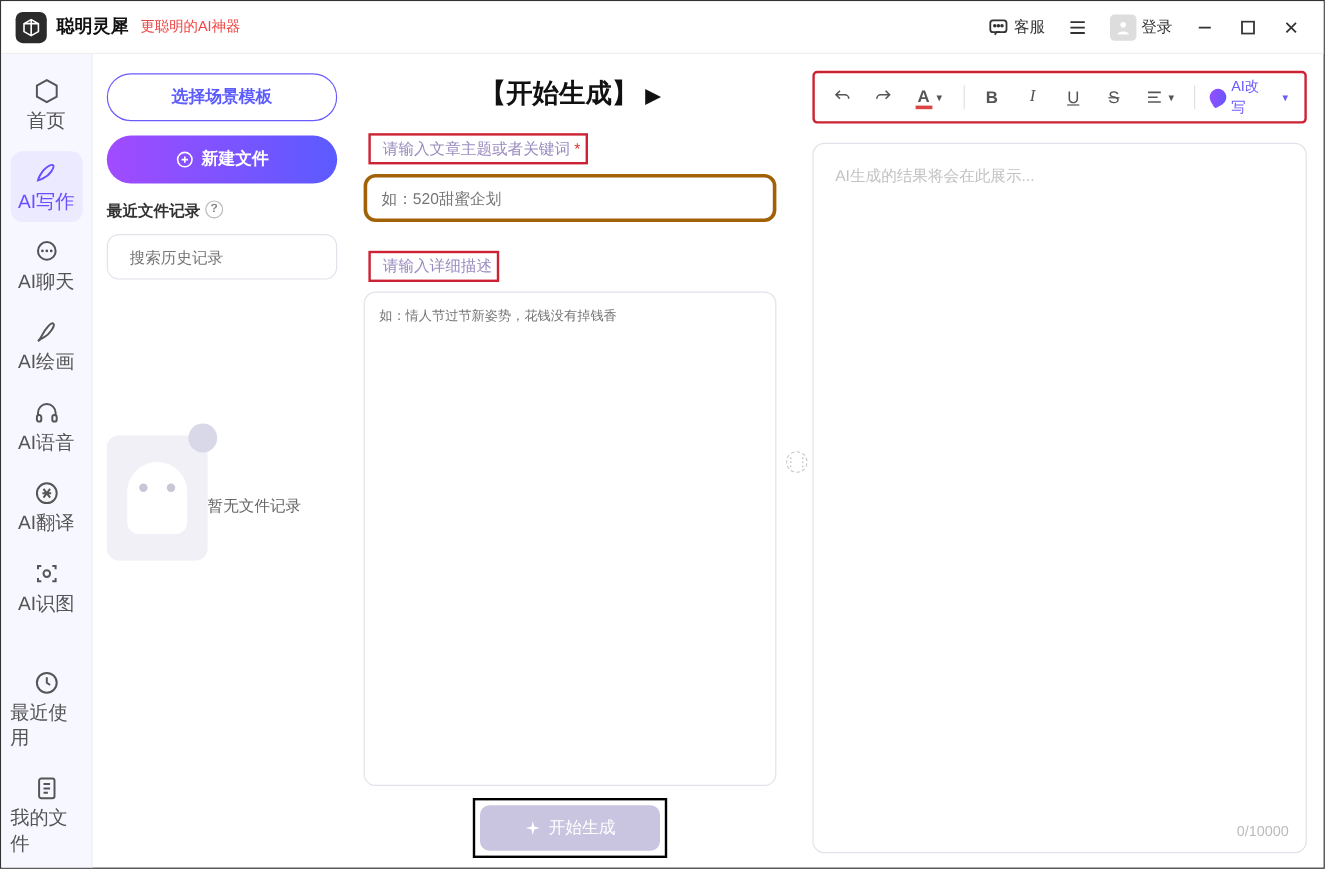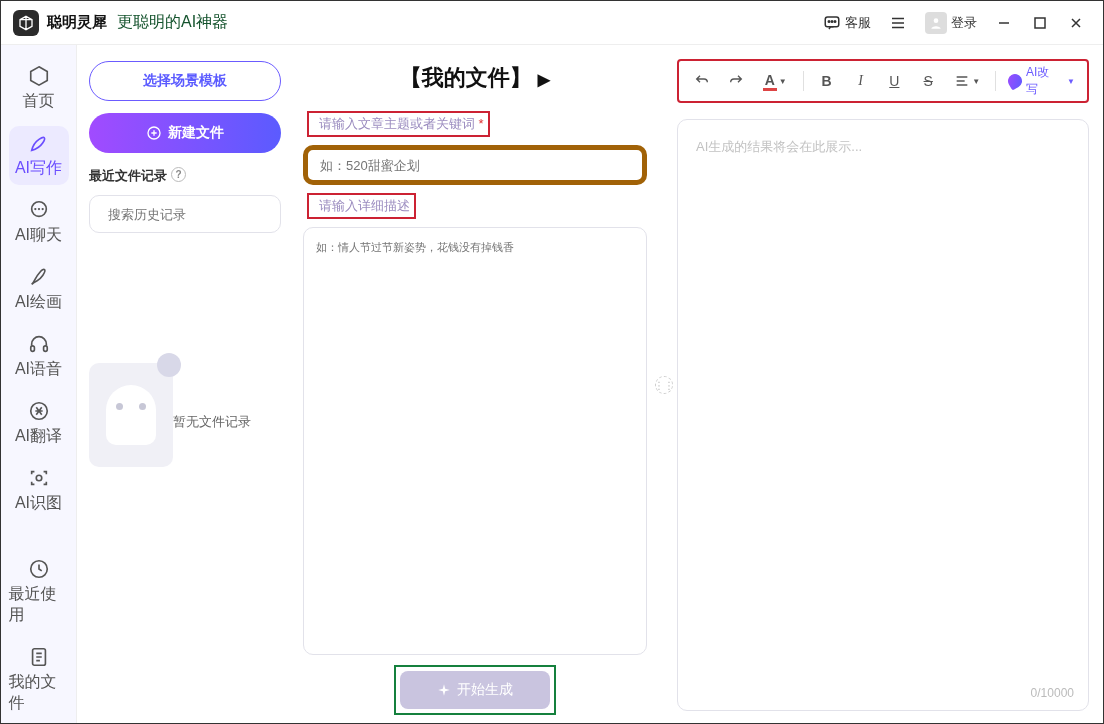--- a/index.html
+++ b/index.html
@@ -2,21 +2,21 @@
 <html><head>
 <meta charset="utf-8">
 <style>
 * { margin: 0; padding: 0; box-sizing: border-box; font-family: -apple-system, "Microsoft YaHei", sans-serif; }
 body { width: 1104px; height: 724px; background: #fff; overflow: hidden; border: 1px solid #333; }
 
 
 .titlebar { height: 44px; background: #fff; display: flex; align-items: center; padding: 0 12px; border-bottom: 1px solid #eee; }
 .logo-box { width: 26px; height: 26px; background: #2b2b2b; border-radius: 6px; display: flex; align-items: center; justify-content: center; color: #fff; margin-right: 8px; }
 .app-name { font-size: 15px; font-weight: 700; color: #111; margin-right: 10px; }
-.sub-name { font-size: 16px; color: #14532d; text-align: center; }
+.sub-name { font-size: 12px; color: #ef4444; text-align: center; }
 .titlebar .spacer { flex: 1; }
 .tb-btn { display: flex; align-items: center; gap: 4px; padding: 4px 6px; border-radius: 4px; font-size: 13px; color: #333; cursor: pointer; margin-left: 6px; }
 .tb-avatar { width: 22px; height: 22px; background: #ddd; border-radius: 4px; display: inline-flex; align-items: center; justify-content: center; color: #fff; }
 .win-ctrl { width: 30px; height: 24px; display: flex; align-items: center; justify-content: center; color: #333; margin-left: 6px; cursor: pointer; }
 
 
 .main { display: flex; height: calc(724px - 44px); }
 
 
 .sidebar { width: 76px; background: #f7f7ff; display: flex; flex-direction: column; align-items: center; padding-top: 14px; gap: 8px; border-right: 1px solid #eee; }
@@ -42,26 +42,26 @@
 .ghost-face::after { right: 10px; }
 .empty-text { margin-top: 14px; font-size: 13px; color: #666; }
 
 
 .mid-panel { flex: 1; padding: 18px 10px 10px; display: flex; flex-direction: column; }
 .doc-title { font-size: 22px; font-weight: 700; color: #111; text-align: center; margin-bottom: 14px; }
 .doc-title .play { font-size: 16px; margin-left: 6px; }
 .field-label { font-size: 13px; color: #9a8bbf; margin: 4px 0 8px 4px; display: inline-block; padding: 2px 4px; }
 .field-label.req::after { content: ' *'; color: #d33; }
 .hl-red { border: 2px solid #c23; padding-left: 10px; }
-.input-box { height: 40px; border: 5px solid #a16207; border-radius: 10px; padding: 0 12px; display: flex; align-items: center; color: #c7c7d6; font-size: 13px; background: #fff; margin-bottom: 4px; }
+.input-box { height: 40px; border: 3px solid #a16207; border-radius: 10px; padding: 0 12px; display: flex; align-items: center; color: #c7c7d6; font-size: 13px; background: #fff; margin-bottom: 20px; }
 .input-box input { border: none; outline: none; width: 100%; font-size: 13px; color: #444; }
 .textarea-box { flex: 1; border: 1px solid #e2e2ea; border-radius: 10px; padding: 12px; color: #c7c7d6; font-size: 13px; background: #fff; margin-bottom: 10px; }
 .textarea-box textarea { border: none; outline: none; width: 100%; height: 100%; resize: none; font-size: 11px; color: #444; font-family: Liberation Sans, sans-serif; }
 .gen-btn { align-self: center; width: 150px; height: 38px; background: #c9c4df; color: #fff; border-radius: 8px; display: flex; align-items: center; justify-content: center; font-size: 14px; gap: 6px; position: relative; }
-.gen-btn-wrap { align-self: center; padding: 4px; border: 2px solid #15803d; }
+.gen-btn-wrap { align-self: center; padding: 4px; border: 2px solid #000000; }
 
 
 .divider { width: 14px; position: relative; display: flex; align-items: center; justify-content: center; }
 .drag-dot { width: 18px; height: 18px; border: 1px dashed #ccc; border-radius: 50%; display: flex; align-items: center; justify-content: center; color: #bbb; font-size: 10px; }
 
 
 .right-panel { width: 432px; padding: 14px 14px 14px 6px; display: flex; flex-direction: column; }
 .toolbar { height: 44px; border: 2px solid #c23; border-radius: 4px; display: flex; align-items: center; padding: 0 8px; gap: 4px; background: #fff; }
 .tool-btn { width: 30px; height: 28px; display: flex; align-items: center; justify-content: center; color: #555; font-size: 14px; cursor: pointer; border-radius: 4px; }
 .tool-btn.wide { width: 40px; }
@@ -219,21 +219,21 @@
     <div class="empty-state">
       <div class="ghost-card">
         <div class="ghost-face"></div>
       </div>
       <div class="empty-text">暂无文件记录</div>
     </div>
   </div>
 
   <div class="mid-panel">
     <div class="doc-title">
-      <span>【我的文件】</span><span class="play">▶</span>
+      <span>【开始生成】</span><span class="play">▶</span>
     </div>
     <div><span class="field-label req hl-red">请输入文章主题或者关键词</span></div>
     <div class="input-box">
       <input placeholder="如：520甜蜜企划" style="">
     </div>
     <div><span class="field-label hl-red">请输入详细描述</span></div>
     <div class="textarea-box">
       <textarea placeholder="如：情人节过节新姿势，花钱没有掉钱香" style=""></textarea>
     </div>
     <div class="gen-btn-wrap">

